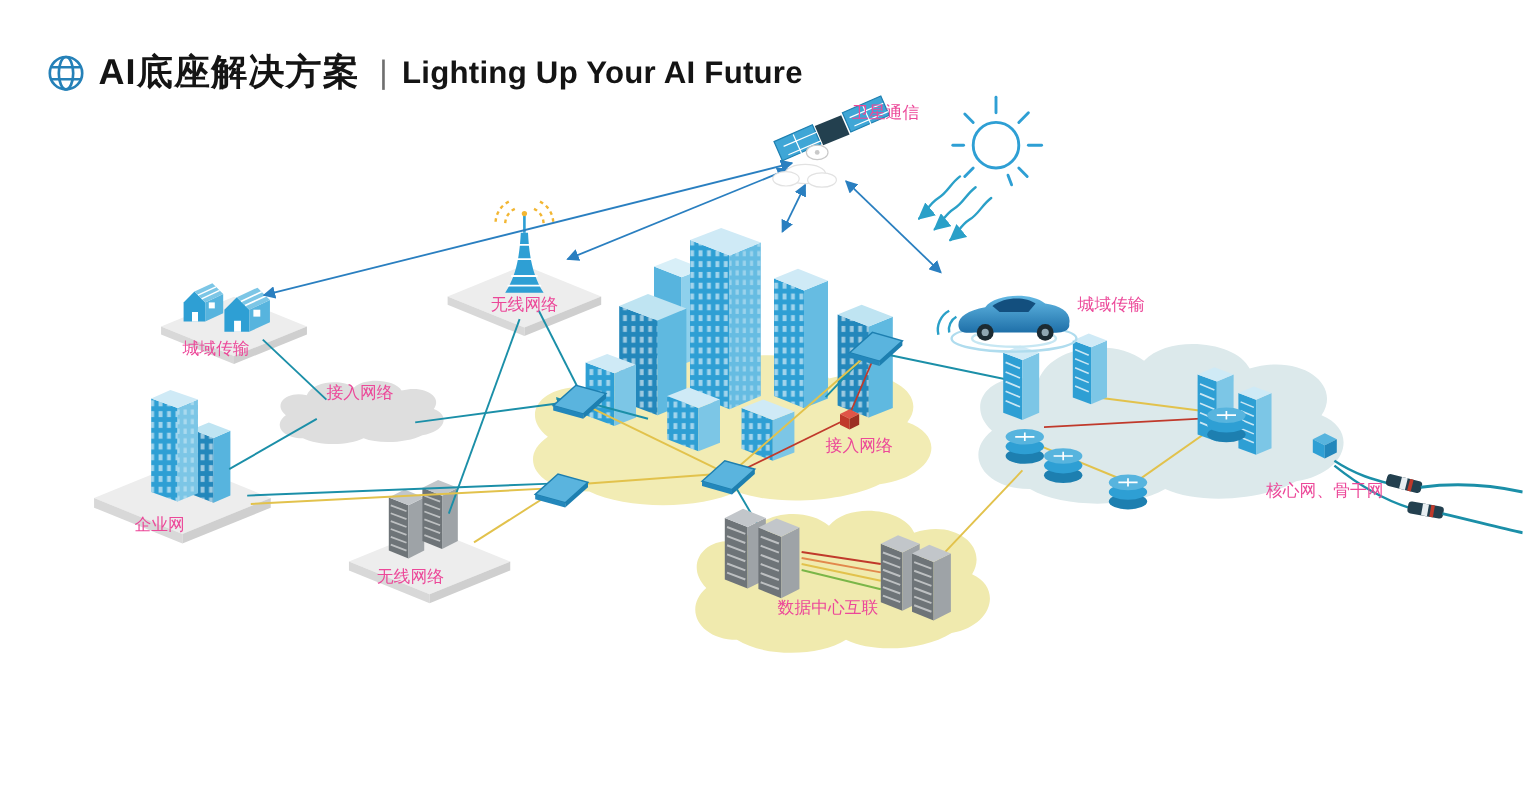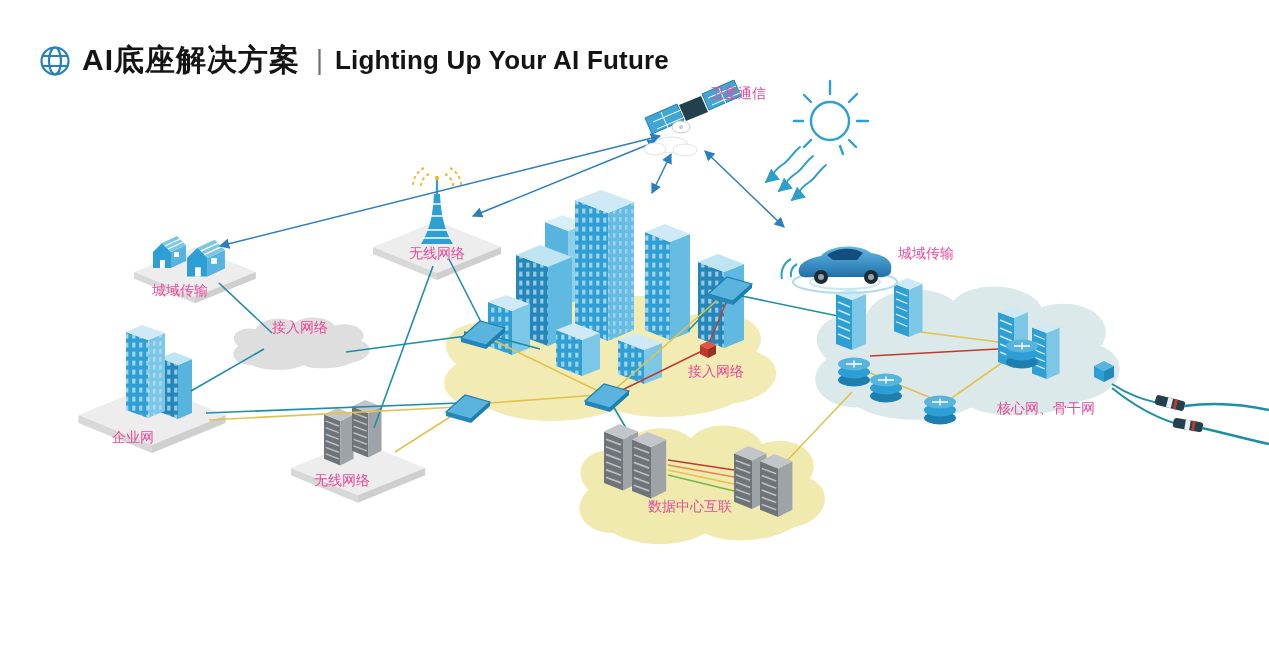--- a/index.html
+++ b/index.html
@@ -32,21 +32,21 @@
   </div>
 
   <div class="lbl" style="left:710px;top:85px">卫星通信</div>
   <div class="lbl" style="left:409px;top:245px">无线网络</div>
   <div class="lbl" style="left:152px;top:282px">城域传输</div>
   <div class="lbl" style="left:272px;top:319px">接入网络</div>
   <div class="lbl" style="left:112px;top:429px">企业网</div>
   <div class="lbl" style="left:314px;top:472px">无线网络</div>
   <div class="lbl" style="left:688px;top:363px">接入网络</div>
   <div class="lbl" style="left:898px;top:245px">城域传输</div>
-  <div class="lbl" style="left:997px;top:400px">核心网、骨干网</div>
+  <div class="lbl" style="left:1055px;top:400px">核心网、骨干网</div>
   <div class="lbl" style="left:648px;top:498px">数据中心互联</div>
 
   <svg class="scene" width="1269" height="656" viewBox="0 0 1269 656">
     <defs>
       <marker id="aEndB" markerWidth="7" markerHeight="7" refX="6.2" refY="3.5" orient="auto">
         <path d="M0,0 L7,3.5 L0,7 Z" fill="#2A7FC0"></path>
         </marker>
       <marker id="aStartB" markerWidth="7" markerHeight="7" refX="0.8" refY="3.5" orient="auto">
         <path d="M7,0 L0,3.5 L7,7 Z" fill="#2A7FC0"></path>
         </marker>

